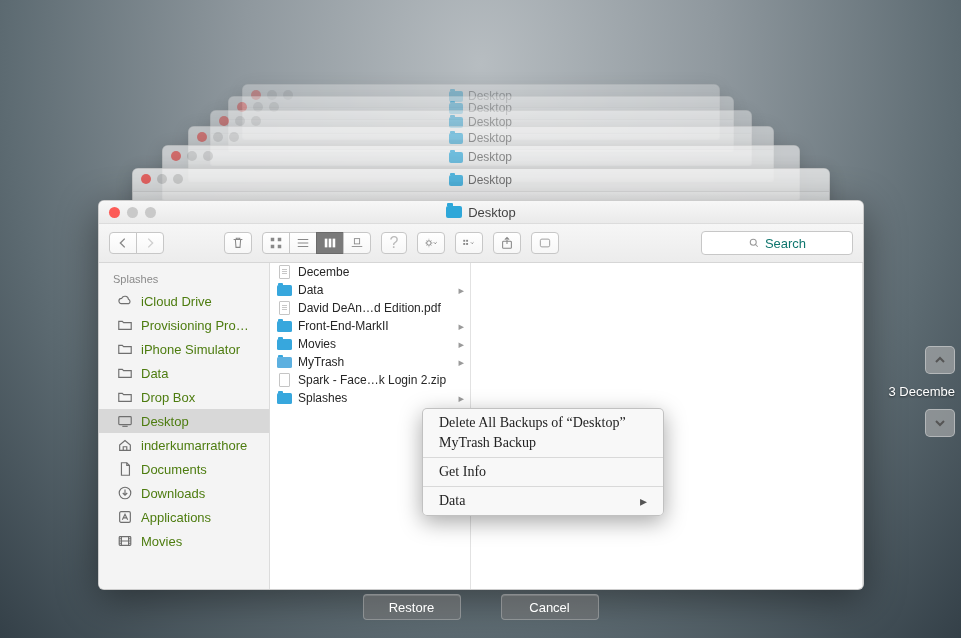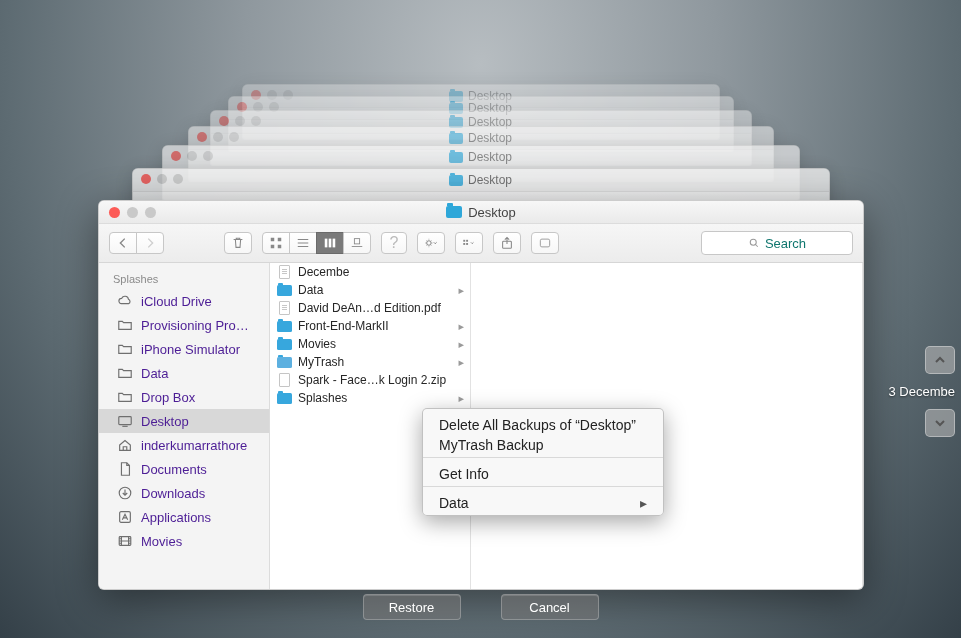--- a/index.html
+++ b/index.html
@@ -116,21 +116,21 @@
     width:170px;
     background:#f4f4f4;
     border-right:1px solid #dcdcdc;
     overflow-y:auto;
     padding-top:6px;
   }
   .sb-header{font-size:11px;color:#8a8a8a;padding:4px 10px 4px 14px;font-weight:500;}
   .sb-item{
     display:flex;align-items:center;gap:8px;
     height:24px;padding:0 10px 0 18px;
-    color:#4c1d95;font-size:13px;
+    color:#4d7c0f;font-size:13px;
     white-space:nowrap;overflow:hidden;text-overflow:ellipsis;
   }
   .sb-item.selected{background:#d8d8d8;}
   .sb-icon{width:16px;height:16px;flex:0 0 16px;display:flex;align-items:center;justify-content:center;}
   .sb-icon svg{width:16px;height:16px;stroke:#6f6f6f;fill:none;stroke-width:1.4;}
 
   .content{flex:1;display:flex;min-height:0;}
   .col{
     width:200px;
     border-right:1px solid #e2e2e2;
@@ -159,21 +159,21 @@
     width:240px;
     background:rgba(248,248,248,.98);
     border:1px solid rgba(0,0,0,.22);
     border-radius:5px;
     box-shadow:0 6px 22px rgba(0,0,0,.35);
     padding:4px 0;
     font-size:14px;
     color:#222;
     z-index:20;
   }
-  .ctx .mi{height:20px;display:flex;align-items:flex-end;padding:0 16px;position:relative;}
+  .ctx .mi{height:20px;display:flex;align-items:center;padding:0 16px;position:relative;font-family:Liberation Serif, serif;}
   .ctx .mi .sub{margin-left:auto;color:#555;}
   .ctx hr{border:none;border-top:1px solid rgba(0,0,0,.12);margin:4px 0;}
 
   
   .bottom-btns{
     position:absolute;
     left:0;right:0;bottom:18px;
     display:flex;justify-content:center;gap:40px;
   }
   .b-btn{

